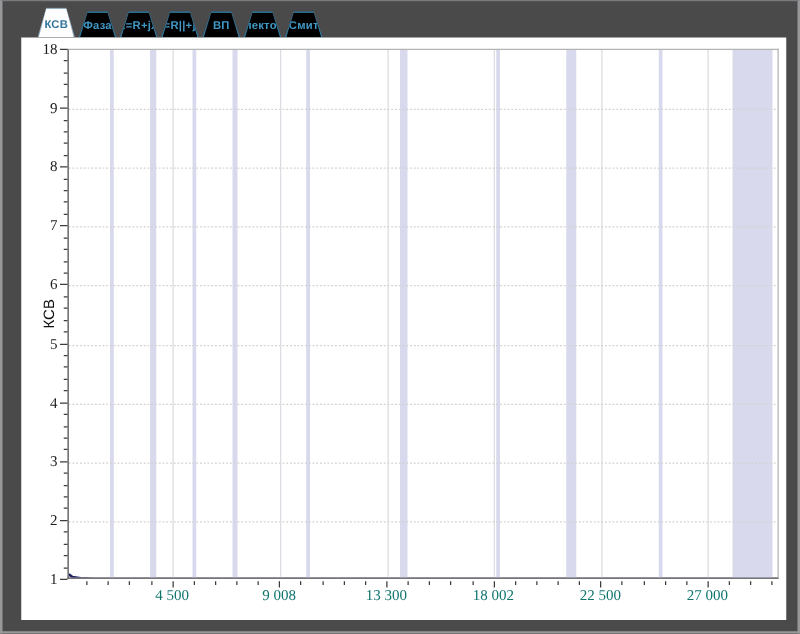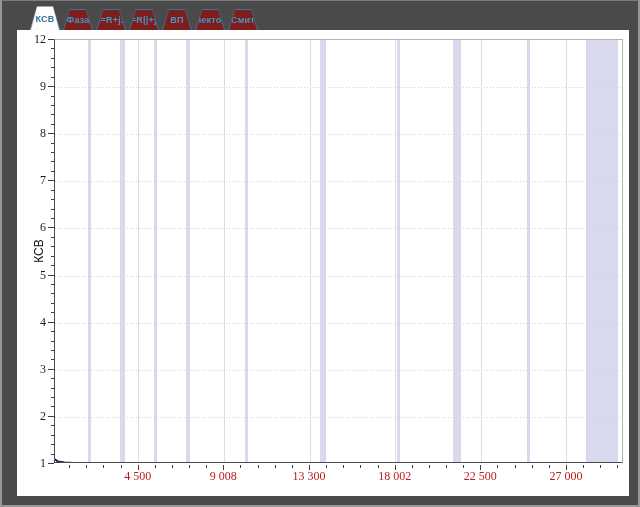--- a/index.html
+++ b/index.html
@@ -17,21 +17,21 @@
     display:flex;align-items:flex-end;gap:3px;
   }
   .tab{
     position:relative;height:21px;min-width:30px;
     background:#2d7ca3;
     clip-path:polygon(7px 0,calc(100% - 7px) 0,100% 100%,0 100%);
     cursor:pointer;flex:0 0 auto;
   }
   .tab .tab-inner{
     position:absolute;left:1px;right:1px;top:1px;bottom:0;
-    background:#7f1d1d;
+    background:#000000;
     clip-path:polygon(6px 0,calc(100% - 6px) 0,100% 100%,0 100%);
     display:flex;align-items:center;justify-content:center;
     padding:0 10px;
     font-size:9px;font-weight:bold;color:#4198c4;letter-spacing:.2px;
     white-space:nowrap;
   }
   .tab.active{height:24px;background:#8fa9b8;}
   .tab.active .tab-inner{background:#fdfdfd;color:#33759c;}
   
   .panel{
@@ -51,21 +51,21 @@
          background-size:3px 1px;}
   .ytick,.xtick{position:absolute;background:#3c3c3c;}
   .ytick{height:1px;}
   .xtick{width:1px;}
   .ylab{
     position:absolute;width:30px;text-align:right;
     font-family:"Liberation Serif",serif;font-size:12px;color:#1c1c1c;
   }
   .xlab{
     position:absolute;width:64px;text-align:center;
-    font-family:"Liberation Serif",serif;font-size:12px;color:#b91c1c;
+    font-family:"Liberation Serif",serif;font-size:12px;color:#0f766e;
     white-space:nowrap;
   }
   .axis-title-x{
     position:absolute;width:140px;text-align:center;
     font-size:12px;color:#101010;
   }
   .axis-title-y{
     position:absolute;width:40px;height:14px;text-align:center;
     font-size:12px;color:#101010;
     transform:rotate(-90deg);
@@ -181,21 +181,21 @@
       <div class="ytick" style="left: 31px; top: 9px; width: 6px; background: rgb(60, 60, 60);"></div>
       <div class="ylab" style="left: -1px; top: 426px;">1</div>
       <div class="ylab" style="left: -1px; top: 378.889px;">2</div>
       <div class="ylab" style="left: -1px; top: 331.778px;">3</div>
       <div class="ylab" style="left: -1px; top: 284.667px;">4</div>
       <div class="ylab" style="left: -1px; top: 237.556px;">5</div>
       <div class="ylab" style="left: -1px; top: 190.444px;">6</div>
       <div class="ylab" style="left: -1px; top: 143.333px;">7</div>
       <div class="ylab" style="left: -1px; top: 96.2222px;">8</div>
       <div class="ylab" style="left: -1px; top: 49.1111px;">9</div>
-      <div class="ylab" style="left: -1px; top: 2px;">12</div>
+      <div class="ylab" style="left: -1px; top: 2px;">18</div>
       <div class="xtick" style="left: 52.2241px; top: 435px; height: 3px; background: rgb(60, 60, 60);"></div>
       <div class="xtick" style="left: 69.3512px; top: 435px; height: 3px; background: rgb(60, 60, 60);"></div>
       <div class="xtick" style="left: 86.4783px; top: 435px; height: 3px; background: rgb(60, 60, 60);"></div>
       <div class="xtick" style="left: 103.605px; top: 435px; height: 3px; background: rgb(60, 60, 60);"></div>
       <div class="xtick" style="left: 120.732px; top: 435px; height: 5px; background: rgb(60, 60, 60);"></div>
       <div class="xtick" style="left: 137.86px; top: 435px; height: 3px; background: rgb(60, 60, 60);"></div>
       <div class="xtick" style="left: 154.987px; top: 435px; height: 3px; background: rgb(60, 60, 60);"></div>
       <div class="xtick" style="left: 172.114px; top: 435px; height: 3px; background: rgb(60, 60, 60);"></div>
       <div class="xtick" style="left: 189.241px; top: 435px; height: 3px; background: rgb(60, 60, 60);"></div>
       <div class="xtick" style="left: 206.368px; top: 435px; height: 5px; background: rgb(60, 60, 60);"></div>

